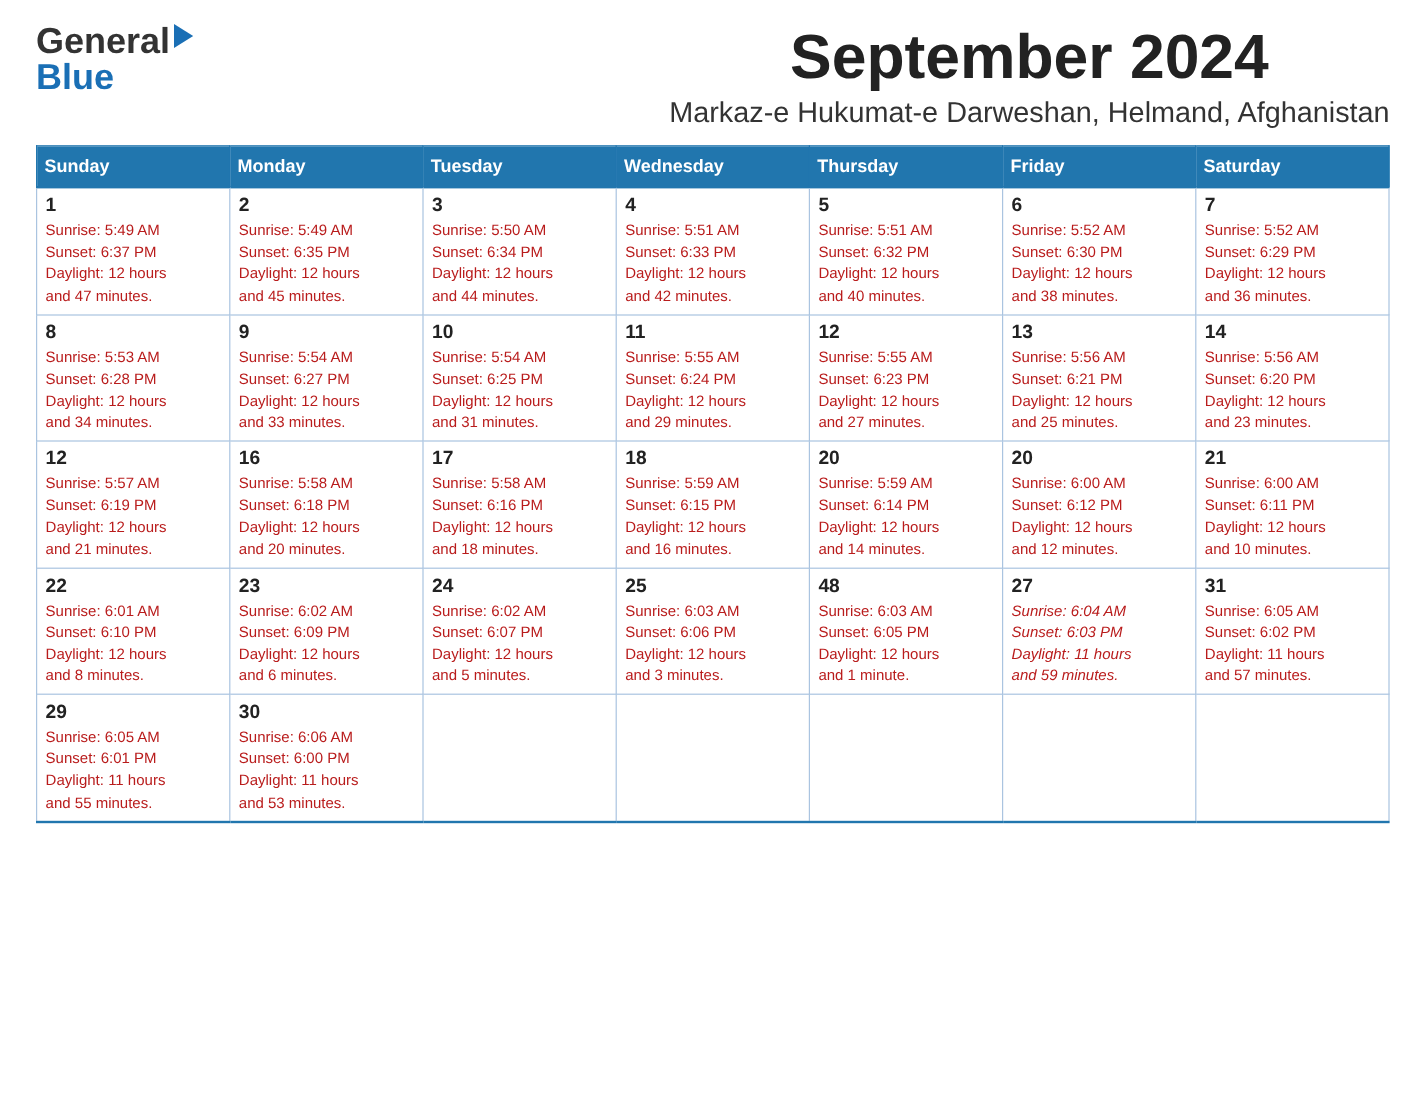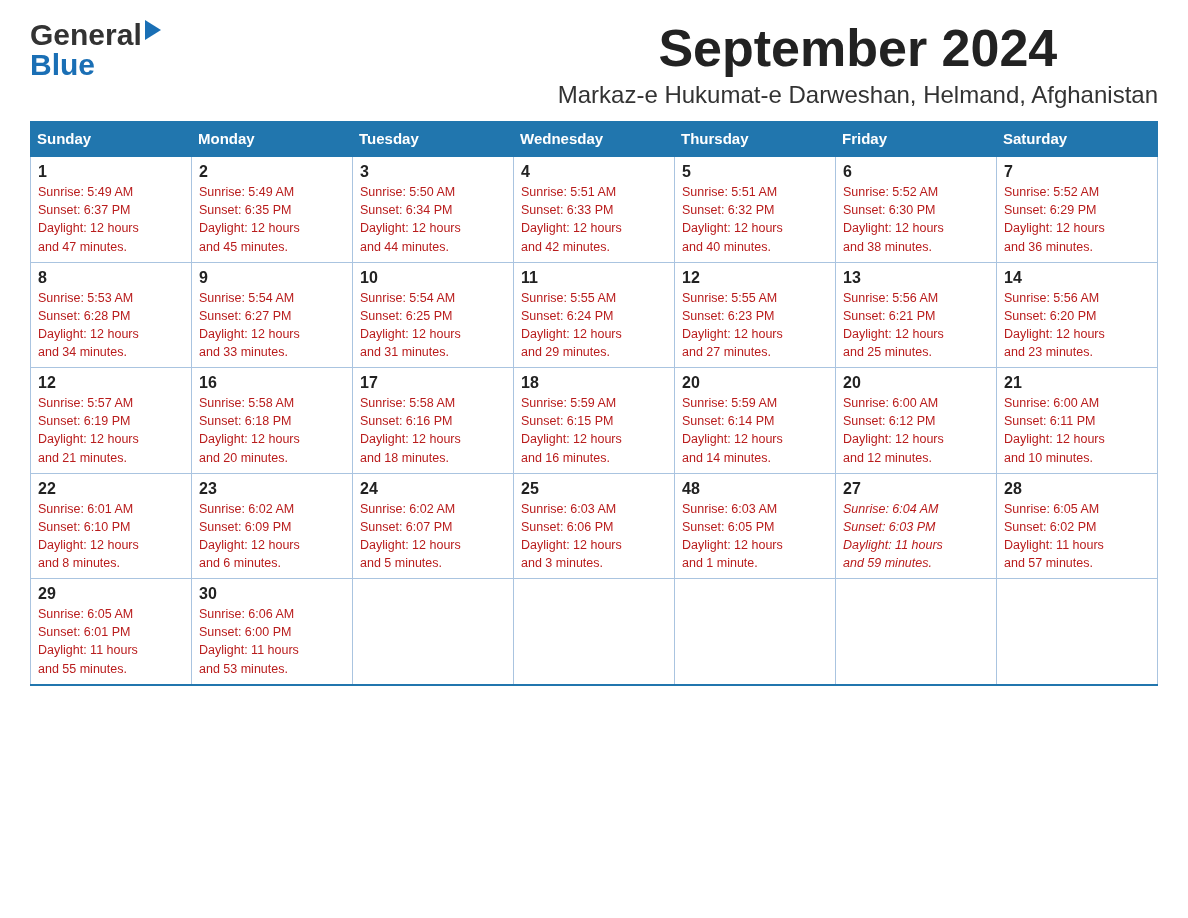--- a/index.html
+++ b/index.html
@@ -330,21 +330,21 @@
 and 1 minute.</div>
         </td>
         <td>
           <span class="day-number">27</span>
           <div class="day-info" style="white-space: pre-line; font-style: italic;">Sunrise: 6:04 AM
 Sunset: 6:03 PM
 Daylight: 11 hours
 and 59 minutes.</div>
         </td>
         <td>
-          <span class="day-number">28</span>
+          <span class="day-number">31</span>
           <div class="day-info" style="white-space: pre-line;">Sunrise: 6:05 AM
 Sunset: 6:02 PM
 Daylight: 11 hours
 and 57 minutes.</div>
         </td>
       </tr>
       <tr>
         <td>
           <span class="day-number">29</span>
           <div class="day-info" style="white-space: pre-line;">Sunrise: 6:05 AM

